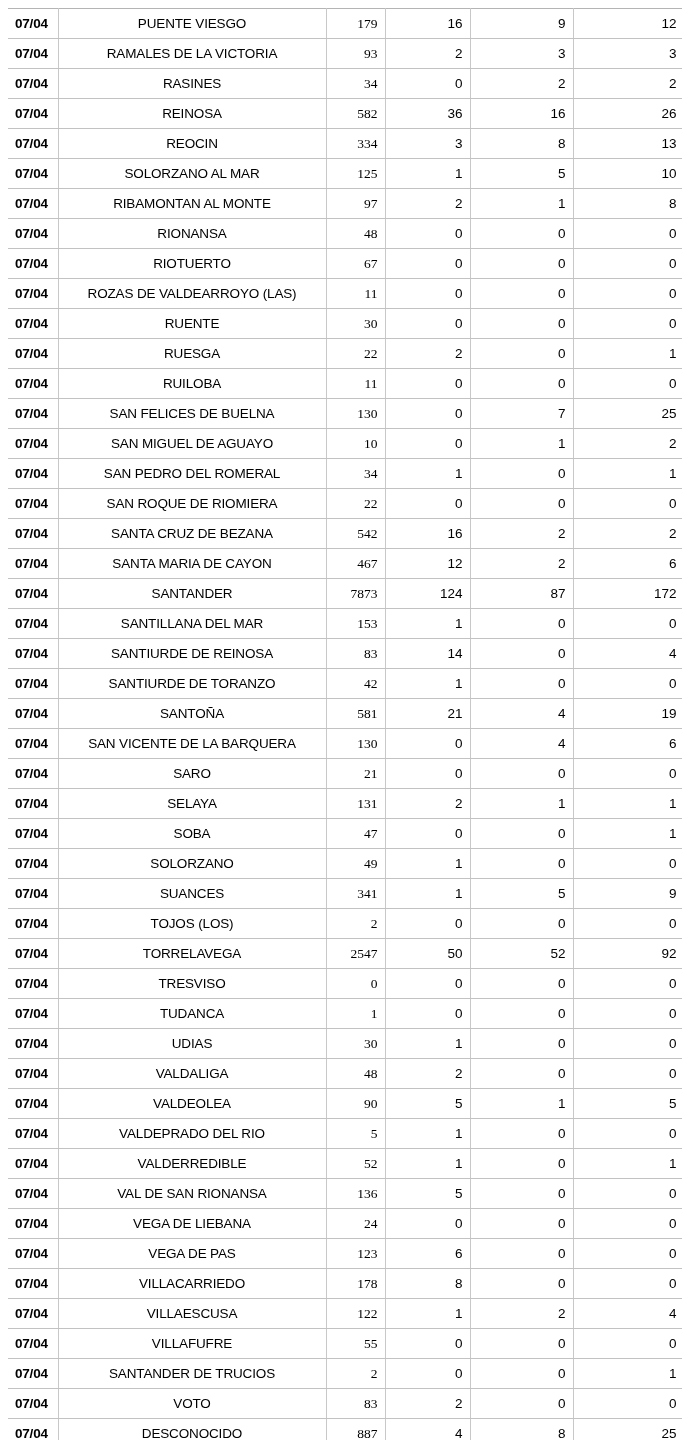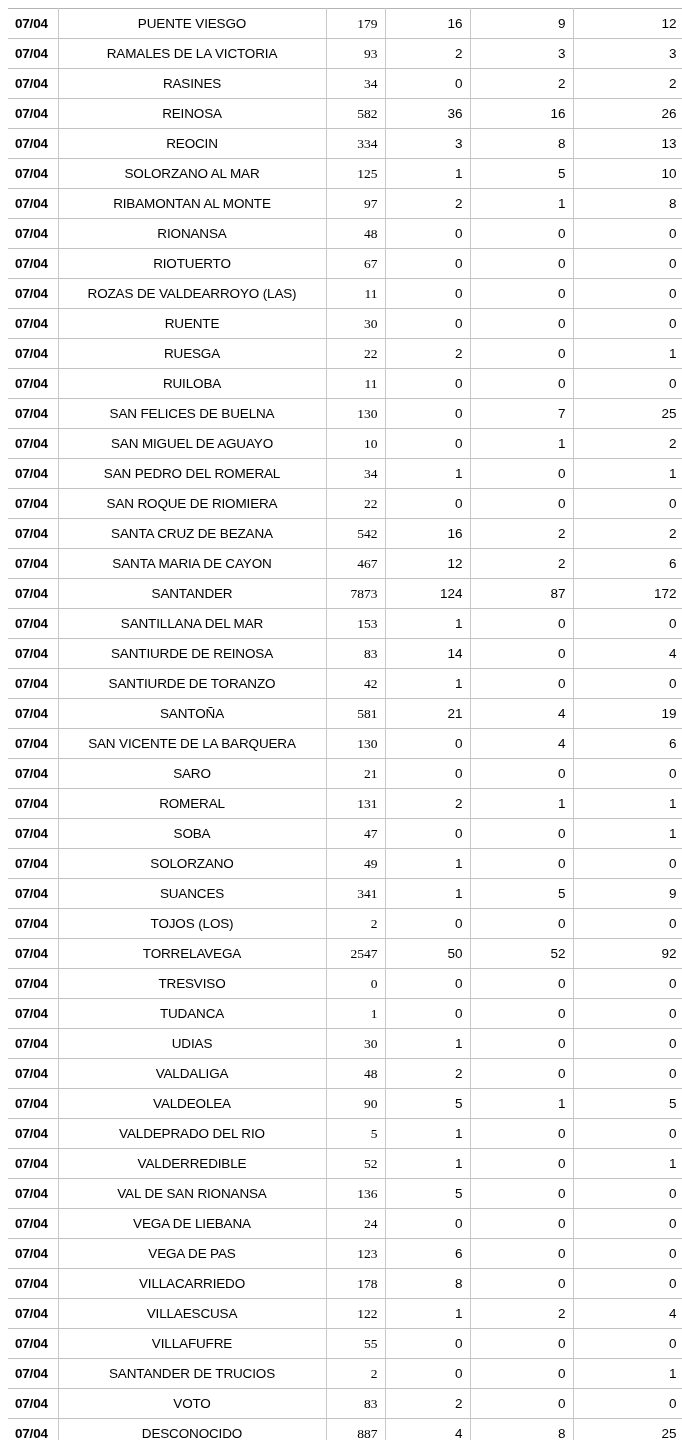--- a/index.html
+++ b/index.html
@@ -277,21 +277,21 @@
         <tr>
           <td class="col-date">07/04</td>
           <td class="col-name">SARO</td>
           <td class="col-n1">21</td>
           <td class="col-n2">0</td>
           <td class="col-n3">0</td>
           <td class="col-n4">0</td>
         </tr>
         <tr>
           <td class="col-date">07/04</td>
-          <td class="col-name">ROMERAL</td>
+          <td class="col-name">SELAYA</td>
           <td class="col-n1">131</td>
           <td class="col-n2">2</td>
           <td class="col-n3">1</td>
           <td class="col-n4">1</td>
         </tr>
         <tr>
           <td class="col-date">07/04</td>
           <td class="col-name">SOBA</td>
           <td class="col-n1">47</td>
           <td class="col-n2">0</td>

